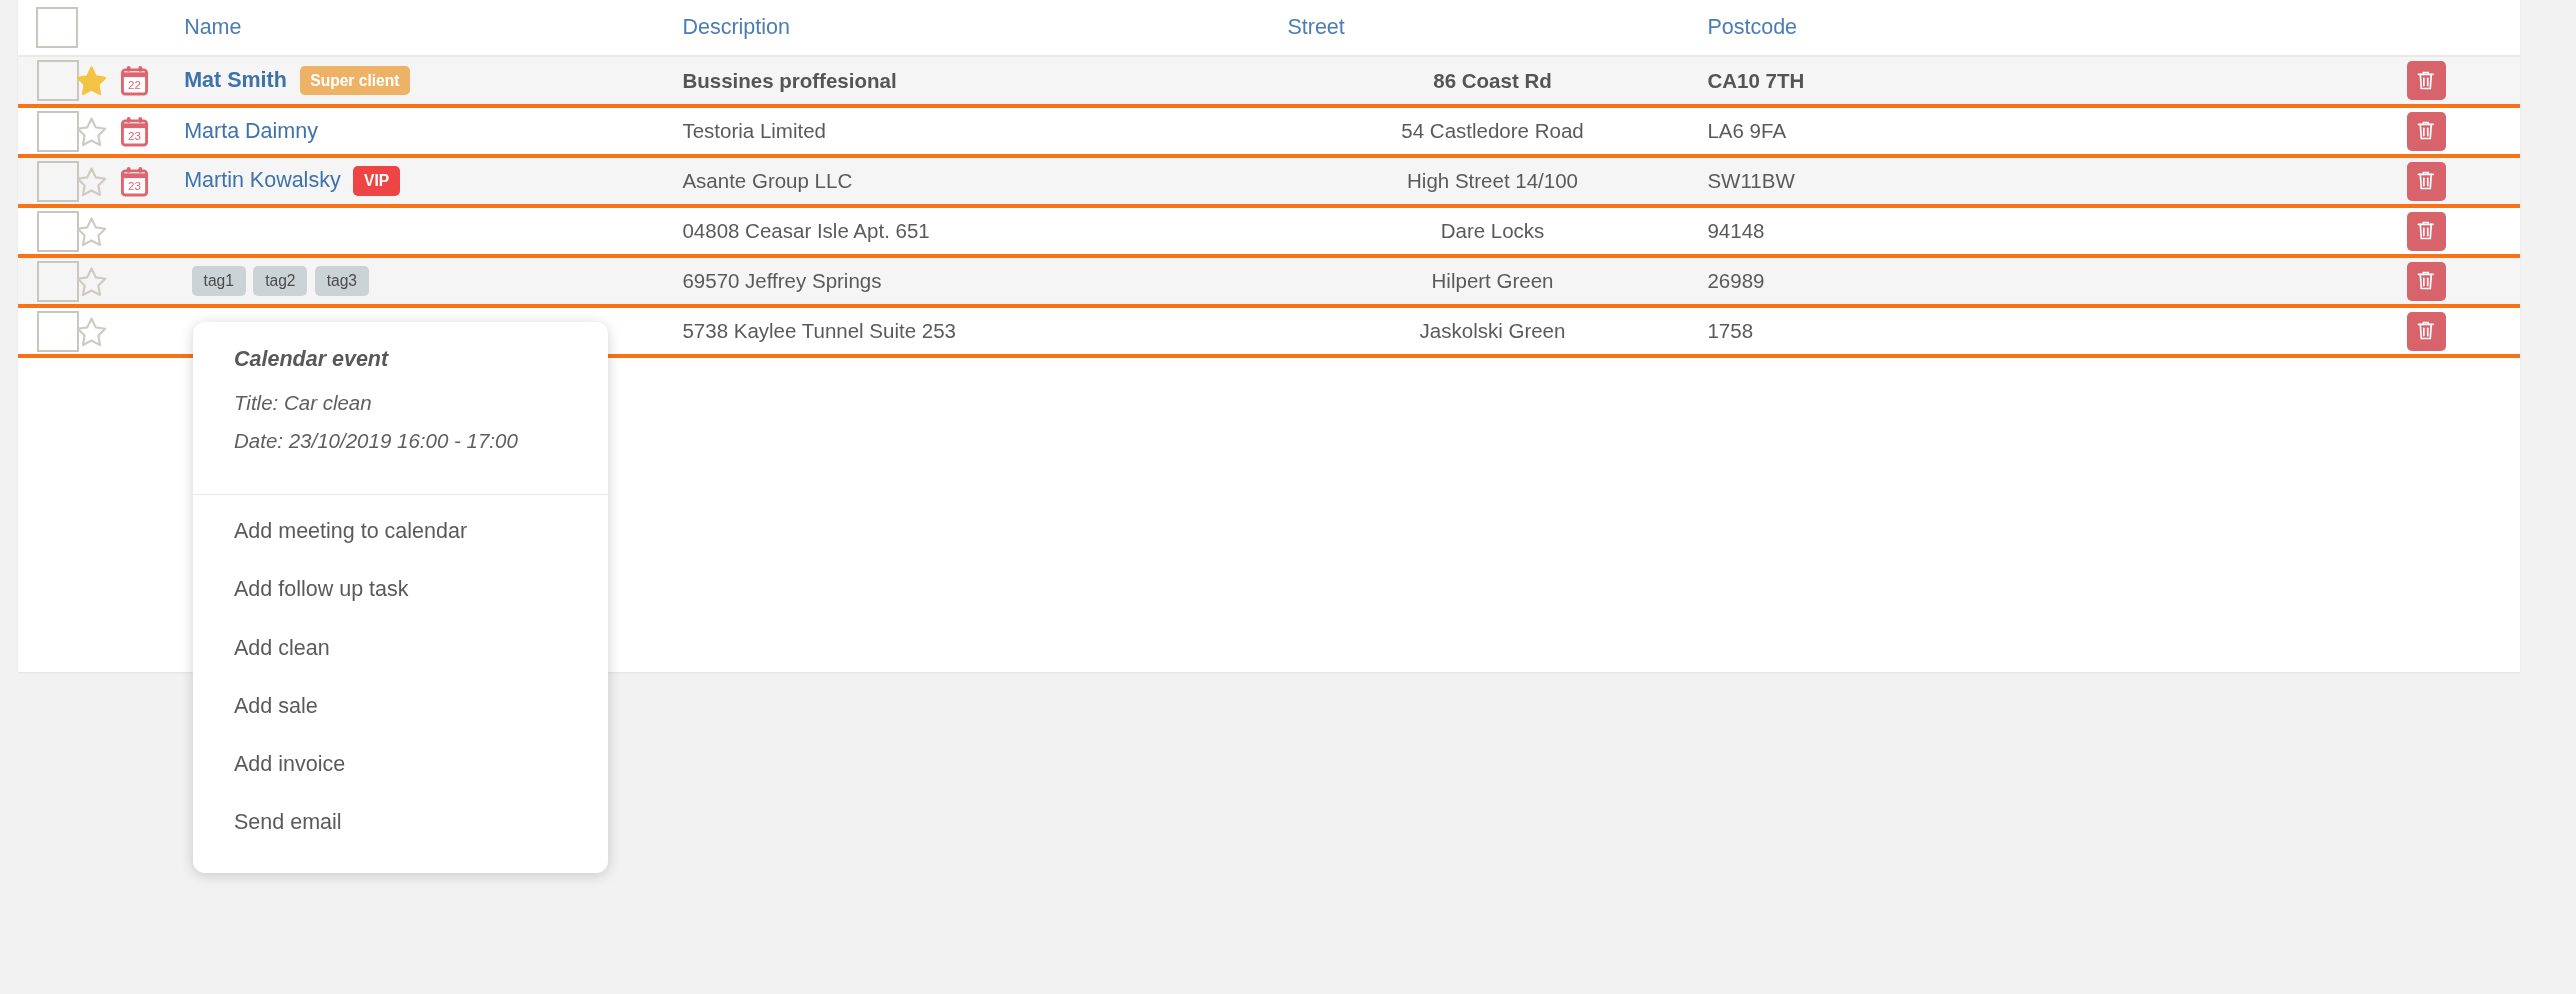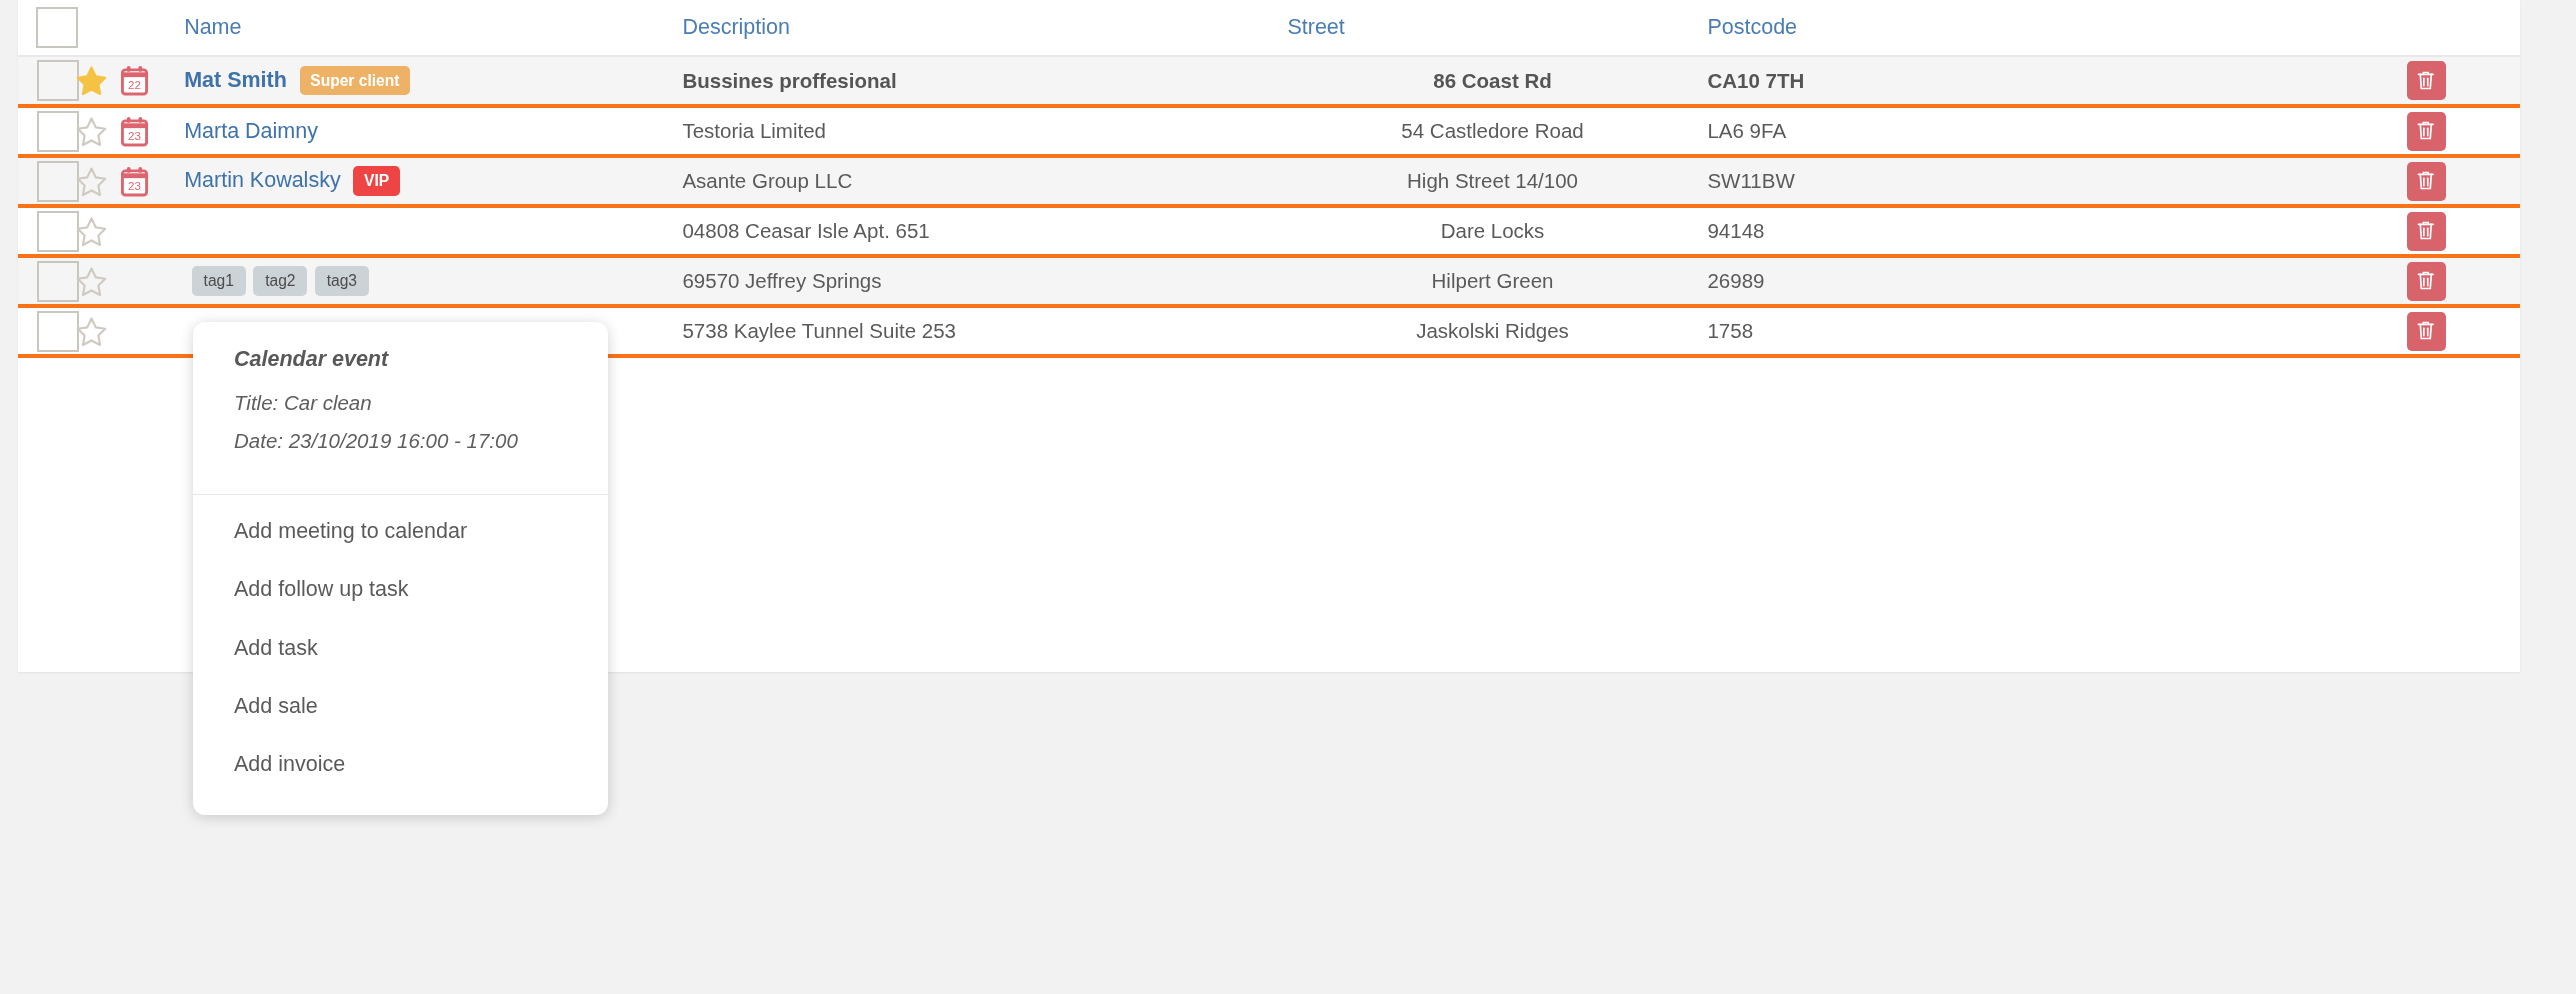--- a/index.html
+++ b/index.html
@@ -357,21 +357,21 @@
                   </svg></span></button></td>
           </tr>
           <tr class="">
             <td class="cell-check"><span class="cbox"></span></td>
             <td class="cell-star"><span class="star"><svg width="33" height="33" viewBox="0 0 24 24" fill="none" stroke="#cfcbc3" stroke-width="1.6" stroke-linejoin="round">
                   <polygon points="12,2.6 15.1,9 22,10 17,14.9 18.2,21.8 12,18.5 5.8,21.8 7,14.9 2,10 8.9,9"></polygon>
                 </svg></span></td>
             <td class="cell-cal"></td>
             <td class="cell-name"></td>
             <td class="cell-desc">5738 Kaylee Tunnel Suite 253</td>
-            <td class="cell-street">Jaskolski Ridges</td>
+            <td class="cell-street">Jaskolski Green</td>
             <td class="cell-post">1758</td>
             <td class="cell-act"><button class="del-btn"><span><svg width="17.6" height="21.5" viewBox="0 0 18 22" fill="none" stroke="#fff" stroke-width="1.7" stroke-linecap="round">
                     <path d="M1.5 4.5 H16.5"></path>
                     <path d="M6.5 4.5 V2.6 h5 V4.5"></path>
                     <path d="M3.4 4.5 l1 14.4 h9.2 l1 -14.4"></path>
                     <path d="M7 8.5 V16"></path>
                     <path d="M11 8.5 V16"></path>
                   </svg></span></button></td>
           </tr>
         </tbody>
@@ -381,20 +381,21 @@
   <div class="popup">
     <div class="popup-head">
       <div class="popup-title">Calendar event</div>
       <div class="popup-line">Title: Car clean</div>
       <div class="popup-line">Date: 23/10/2019 16:00 - 17:00</div>
     </div>
     <div class="popup-sep"></div>
     <div class="popup-menu" id="popup-menu">
         <a class="popup-item">Add meeting to calendar</a>
         <a class="popup-item">Add follow up task</a>
-        <a class="popup-item">Add task</a>
+        <a class="popup-item">Add clean</a>
         <a class="popup-item">Add sale</a>
         <a class="popup-item">Add invoice</a>
+        <a class="popup-item">Send email</a>
       </div>
   </div>
 
 </div>
 
 
 </body></html>

